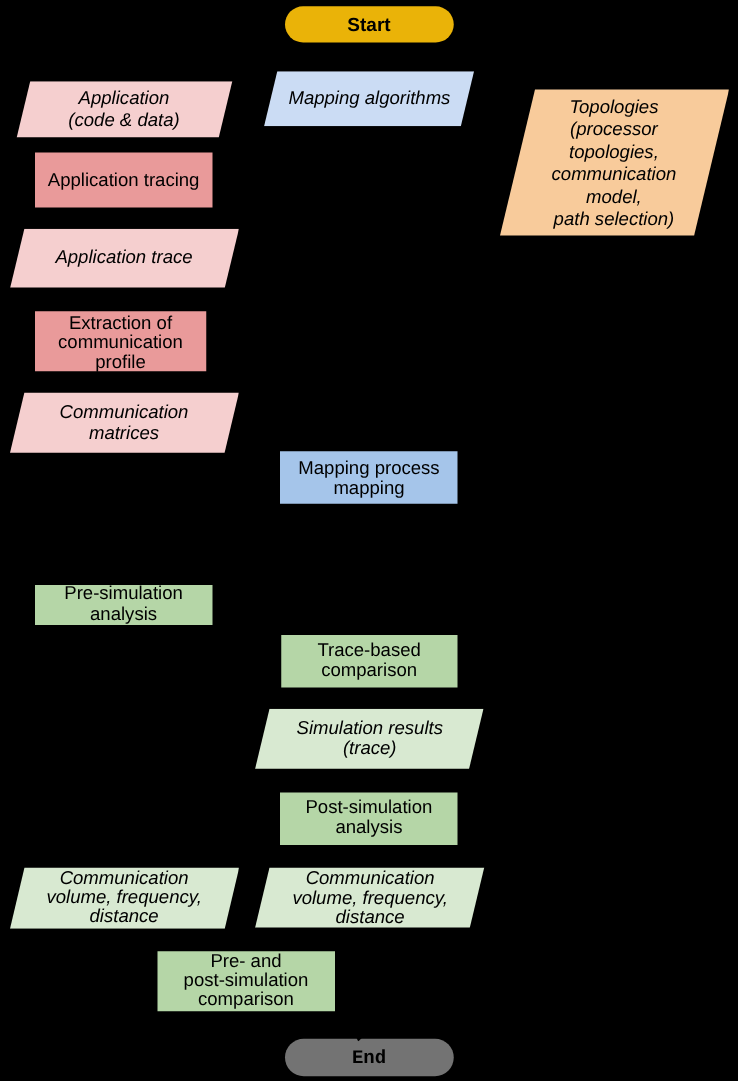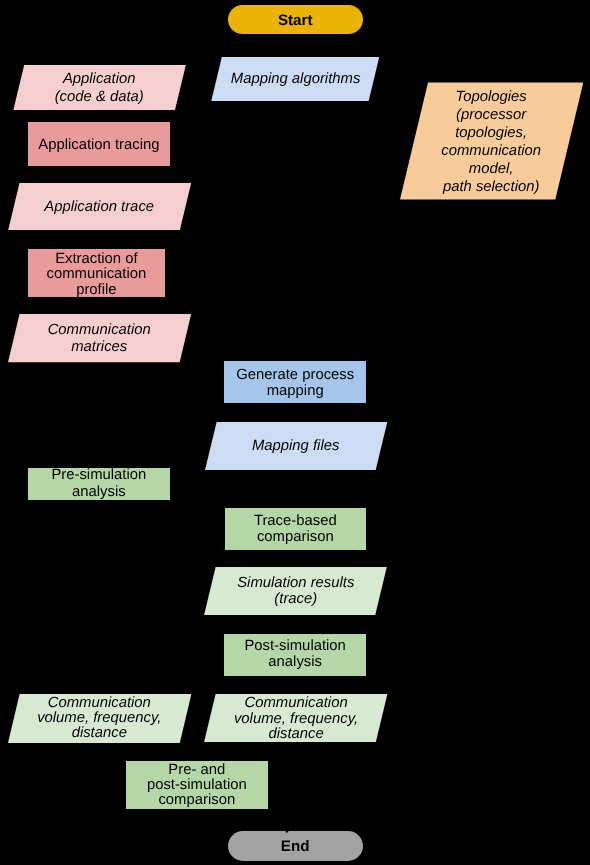--- a/index.html
+++ b/index.html
@@ -38,21 +38,21 @@
       </svg>
     <div class="lbl" style="line-height:17.1px;transform:translateY(1.0px);">Application
 (code &amp; data)</div>
   </div>
   <div class="node para" style="left:204.3px;top:56.9px;width:182.5px;height:44px;">
     <svg class="pg" width="182.5" height="47.8" viewBox="0 0 182.5 47.8">
         <polygon points="11.5,0 182.5,0 171.0,47.8 0,47.8" fill="#CBDCF4"></polygon>
       </svg>
     <div class="lbl" style="line-height:17.4px;transform:translateY(1.0px);">Mapping algorithms</div>
   </div>
-  <div class="node para" style="left:399.5px;top:71px;width:183.3px;height:140px;">
+  <div class="node para" style="left:399.5px;top:60px;width:183.3px;height:140px;">
     <svg class="pg" width="183.3" height="117.0" viewBox="0 0 183.3 117.0">
         <polygon points="28.0,0 183.3,0 155.3,117.0 0,117.0" fill="#F8CB9B"></polygon>
       </svg>
     <div class="lbl" style="line-height:17.9px;transform:translateY(2.0px);">Topologies
 (processor
 topologies,
 communication
 model,
 path selection)</div>
   </div>
@@ -74,28 +74,22 @@
   </div>
   <div class="node para" style="left:7.6px;top:314.4px;width:183.2px;height:48.2px;">
     <svg class="pg" width="183.2" height="48.2" viewBox="0 0 183.2 48.2">
         <polygon points="11.5,0 183.2,0 171.7,48.2 0,48.2" fill="#F5CFCF"></polygon>
       </svg>
     <div class="lbl" style="line-height:17.6px;transform:translateY(1.2px);">Communication
 matrices</div>
   </div>
   <div class="node proc" style="left:224.4px;top:360.6px;width:141.6px;height:42.9px;">
     <div class="rect" style="background:#A5C5EA;"></div>
-    <div class="lbl" style="line-height:15.6px;transform:translateY(2.3px);">Generate process
+    <div class="lbl" style="line-height:15.6px;transform:translateY(2.3px);">Mapping process
 mapping</div>
-  </div>
-  <div class="node para" style="left:204.5px;top:421.9px;width:182.3px;height:48.1px;">
-    <svg class="pg" width="182.3" height="48.1" viewBox="0 0 182.3 48.1">
-        <polygon points="11.6,0 182.3,0 170.7,48.1 0,48.1" fill="#CBDCF4"></polygon>
-      </svg>
-    <div class="lbl" style="line-height:17.4px;transform:translateY(0.8px);">Mapping files</div>
   </div>
   <div class="node proc" style="left:28.0px;top:467.8px;width:141.7px;height:32px;">
     <div class="rect" style="background:#B5D6A7;"></div>
     <div class="lbl" style="line-height:16.4px;">Pre-simulation
 analysis</div>
   </div>
   <div class="node proc" style="left:224.5px;top:508.2px;width:141.6px;height:42.3px;">
     <div class="rect" style="background:#B5D6A7;"></div>
     <div class="lbl" style="line-height:16.3px;">Trace-based
 comparison</div>
@@ -130,19 +124,19 @@
   </div>
   <div class="node proc" style="left:125.8px;top:760.5px;width:142.0px;height:48.0px;">
     <div class="rect" style="background:#B5D6A7;"></div>
     <div class="lbl" style="line-height:15.3px;transform:translateY(0.6px);">Pre- and
 post-simulation
 comparison</div>
   </div>
   <div class="term" style="left:227.7px;top:5.0px;width:135.0px;height:29.0px;background:#eab308;">
     <div class="tlbl">Start</div>
   </div>
-  <div class="term" style="left:227.7px;top:830.5px;width:135.0px;height:30.5px;background:#a3a3a3;">
+  <div class="term" style="left:227.7px;top:830.5px;width:135.0px;height:30.5px;background:#737373;font-family:Liberation Mono, monospace;">
     <div class="tlbl">End</div>
   </div>
   <svg class="arrow" width="4.8" height="3.2" viewBox="0 0 4.8 3.2" style="left:284.9px;top:830.2px;">
       <polygon points="0,0 4.8,0 1.63,3.2" fill="#000000"></polygon>
     </svg>
 </div>
 
 </body></html>

